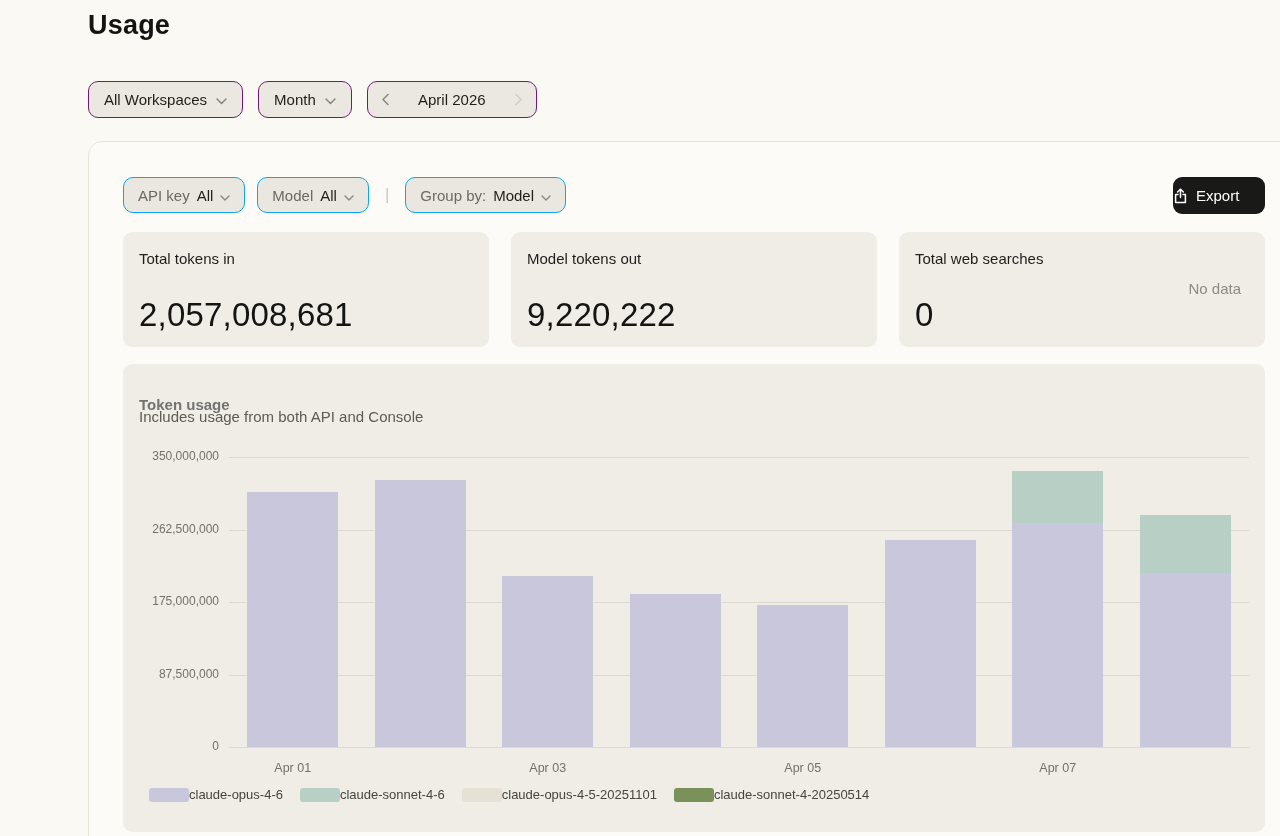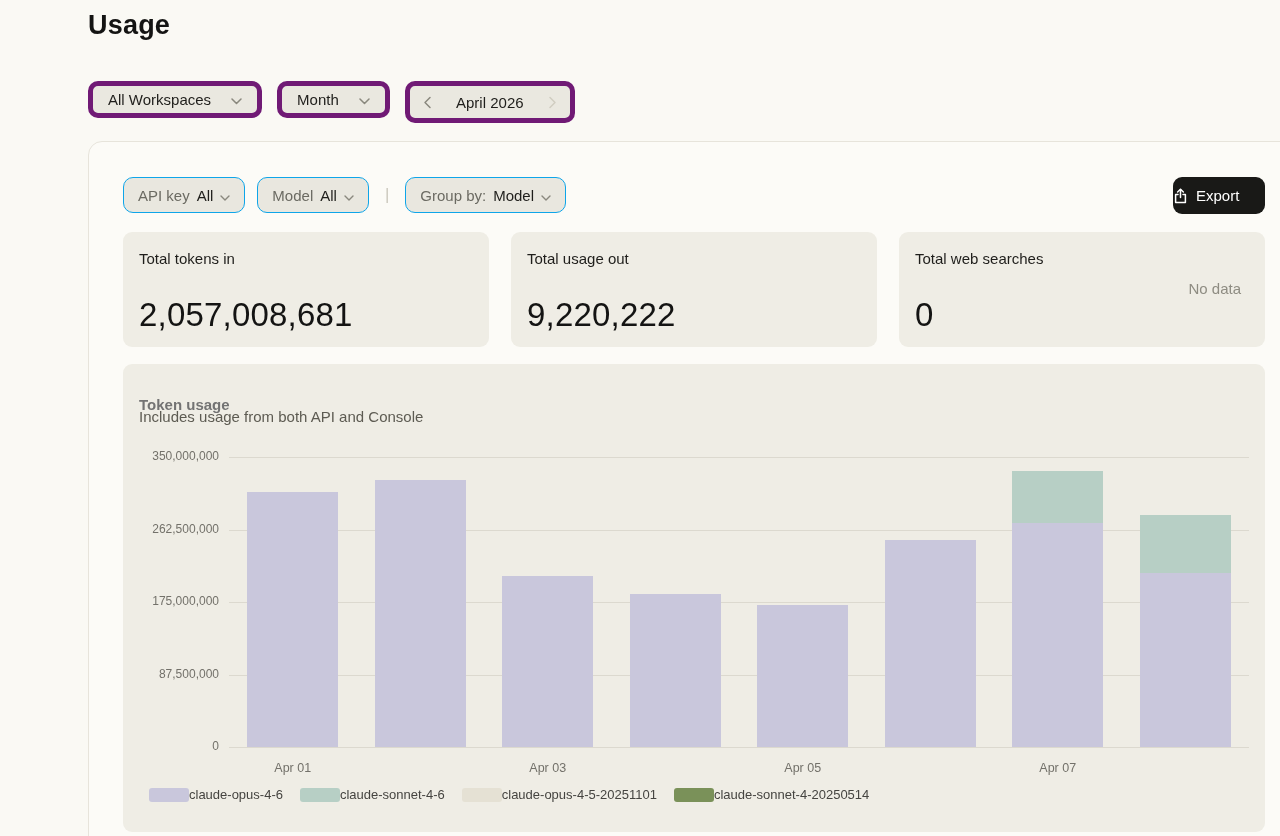--- a/index.html
+++ b/index.html
@@ -3,22 +3,22 @@
 <meta charset="utf-8">
 <style>
   * { margin:0; padding:0; box-sizing:border-box; }
   html,body { width:1280px; height:836px; overflow:hidden; }
   body { font-family:"Liberation Sans","DejaVu Sans",sans-serif; background:#FAF9F4; color:#141413; }
   #root { position:relative; width:1280px; height:836px; }
 
   .page-title { position:absolute; left:88px; top:10px; font-size:27px; font-weight:600; color:#141413; letter-spacing:.2px; }
 
   .toolbar { position:absolute; left:88px; top:81px; display:flex; gap:15px; }
-  .pill { display:inline-flex; align-items:center; gap:20px; height:37px; padding:0 15px;
-          background:#EAE8E0; border:5px solid #701a75; border-radius:10px;
+  .pill { display:inline-flex; align-items:center; gap:9px; height:37px; padding:0 15px;
+          background:#EAE8E0; border:1px solid #701a75; border-radius:10px;
           font-size:15px; color:#1F1E1B; cursor:pointer; white-space:nowrap; }
   .pill svg { flex:0 0 auto; }
   .date-pill { width:170px; justify-content:space-between; padding:16px 13px; }
 
   .main-card { position:absolute; left:88px; top:141px; width:1240px; height:770px;
                background:#FCFBF7; border:1px solid #E7E4DB; border-radius:14px; }
 
   .filter-row { position:absolute; left:34px; top:35px; display:flex; align-items:center; gap:12px; }
   .fpill { display:inline-flex; align-items:center; gap:7px; height:36px; padding:0 14px;
            background:#E9E7DF; border:1px solid #0ea5e9; border-radius:10px; font-size:15px; cursor:pointer; white-space:nowrap; }
@@ -134,21 +134,21 @@
       </span>
       <span>Export</span>
     </button>
 
     <div class="stats-row">
       <div class="stat-card">
         <div class="stat-label">Total tokens in</div>
         <div class="stat-value">2,057,008,681</div>
       </div>
       <div class="stat-card">
-        <div class="stat-label">Total usage out</div>
+        <div class="stat-label">Model tokens out</div>
         <div class="stat-value">9,220,222</div>
       </div>
       <div class="stat-card">
         <div class="stat-label">Total web searches</div>
         <div class="stat-value">0</div>
         <div class="stat-note">No data</div>
       </div>
     </div>
 
     <div class="chart-panel">

